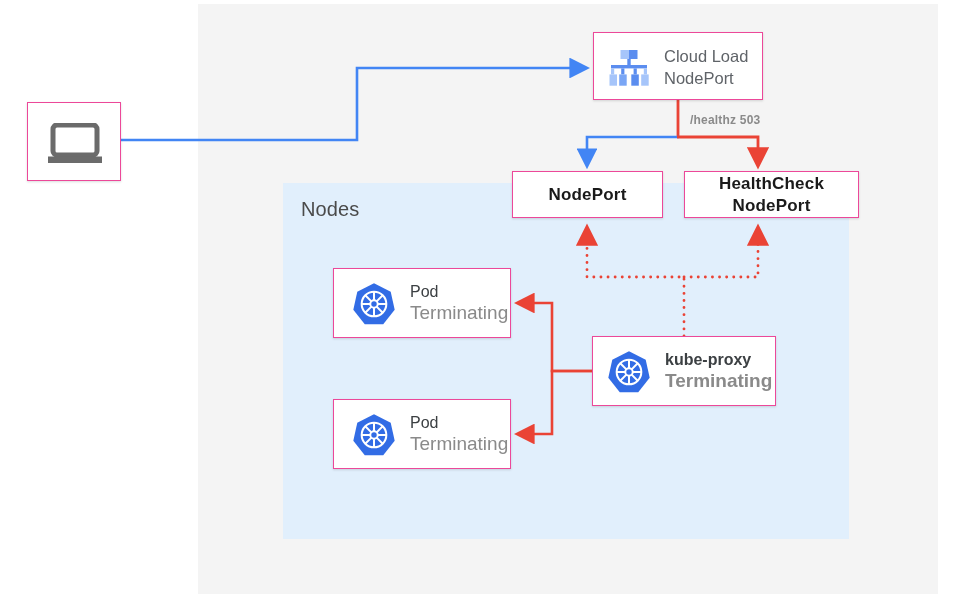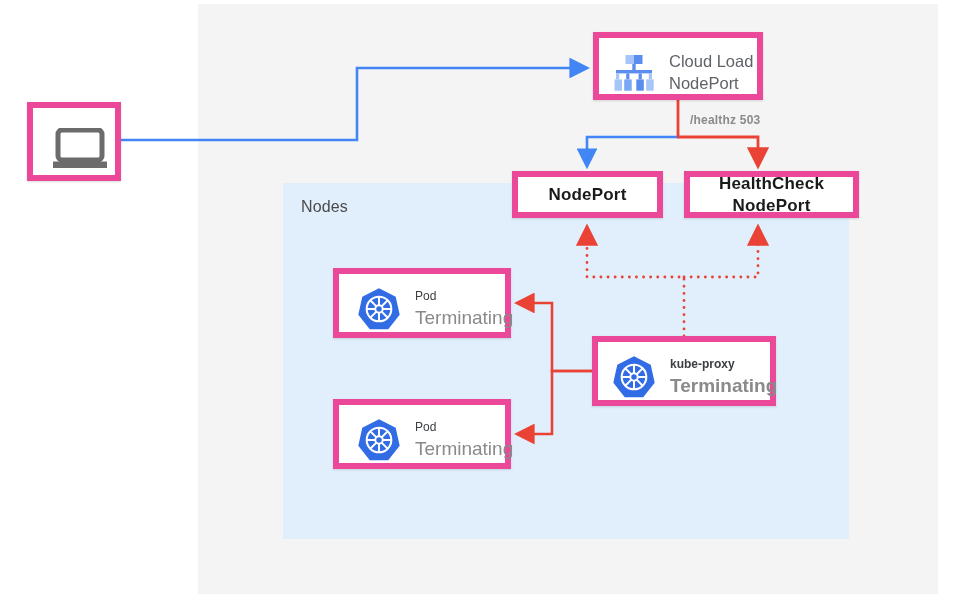--- a/index.html
+++ b/index.html
@@ -15,34 +15,34 @@
   .panel-outer{
     position:absolute;left:198px;top:4px;width:740px;height:590px;
     background:#f4f4f4;
   }
   .panel-nodes{
     position:absolute;left:283px;top:183px;width:566px;height:356px;
     background:#e1effc;
   }
   .nodes-label{
     position:absolute;left:301px;top:198px;
-    font-size:16px;color:#4a4a4a;letter-spacing:.1px;
+    font-size:20px;color:#4a4a4a;letter-spacing:.1px;
     white-space:nowrap;
   }
 
   
   .card{
     position:absolute;background:#ffffff;
-    border:6px solid #ec4899;
+    border:1px solid #ec4899;
     box-shadow:0 1px 2px rgba(60,64,67,.18);
     box-sizing:border-box;
   }
   .card-icon{position:absolute;}
   .card-text{position:absolute;}
-  .t-title{font-size:12px;color:#3c4043;line-height:21px;white-space:nowrap;}
+  .t-title{font-size:16px;color:#3c4043;line-height:21px;white-space:nowrap;}
   .t-sub{font-size:19px;color:#8a8a8a;line-height:21px;white-space:nowrap;}
 
   
   #laptop-card{left:27px;top:102px;width:94px;height:79px;}
   .laptop-glyph{position:absolute;left:20px;top:20px;width:54px;height:40px;}
 
   
   #clb-card{left:593px;top:32px;width:170px;height:68px;}
   #clb-icon{left:14px;top:17px;width:42px;height:36px;}
   #clb-text{left:70px;top:12px;}

